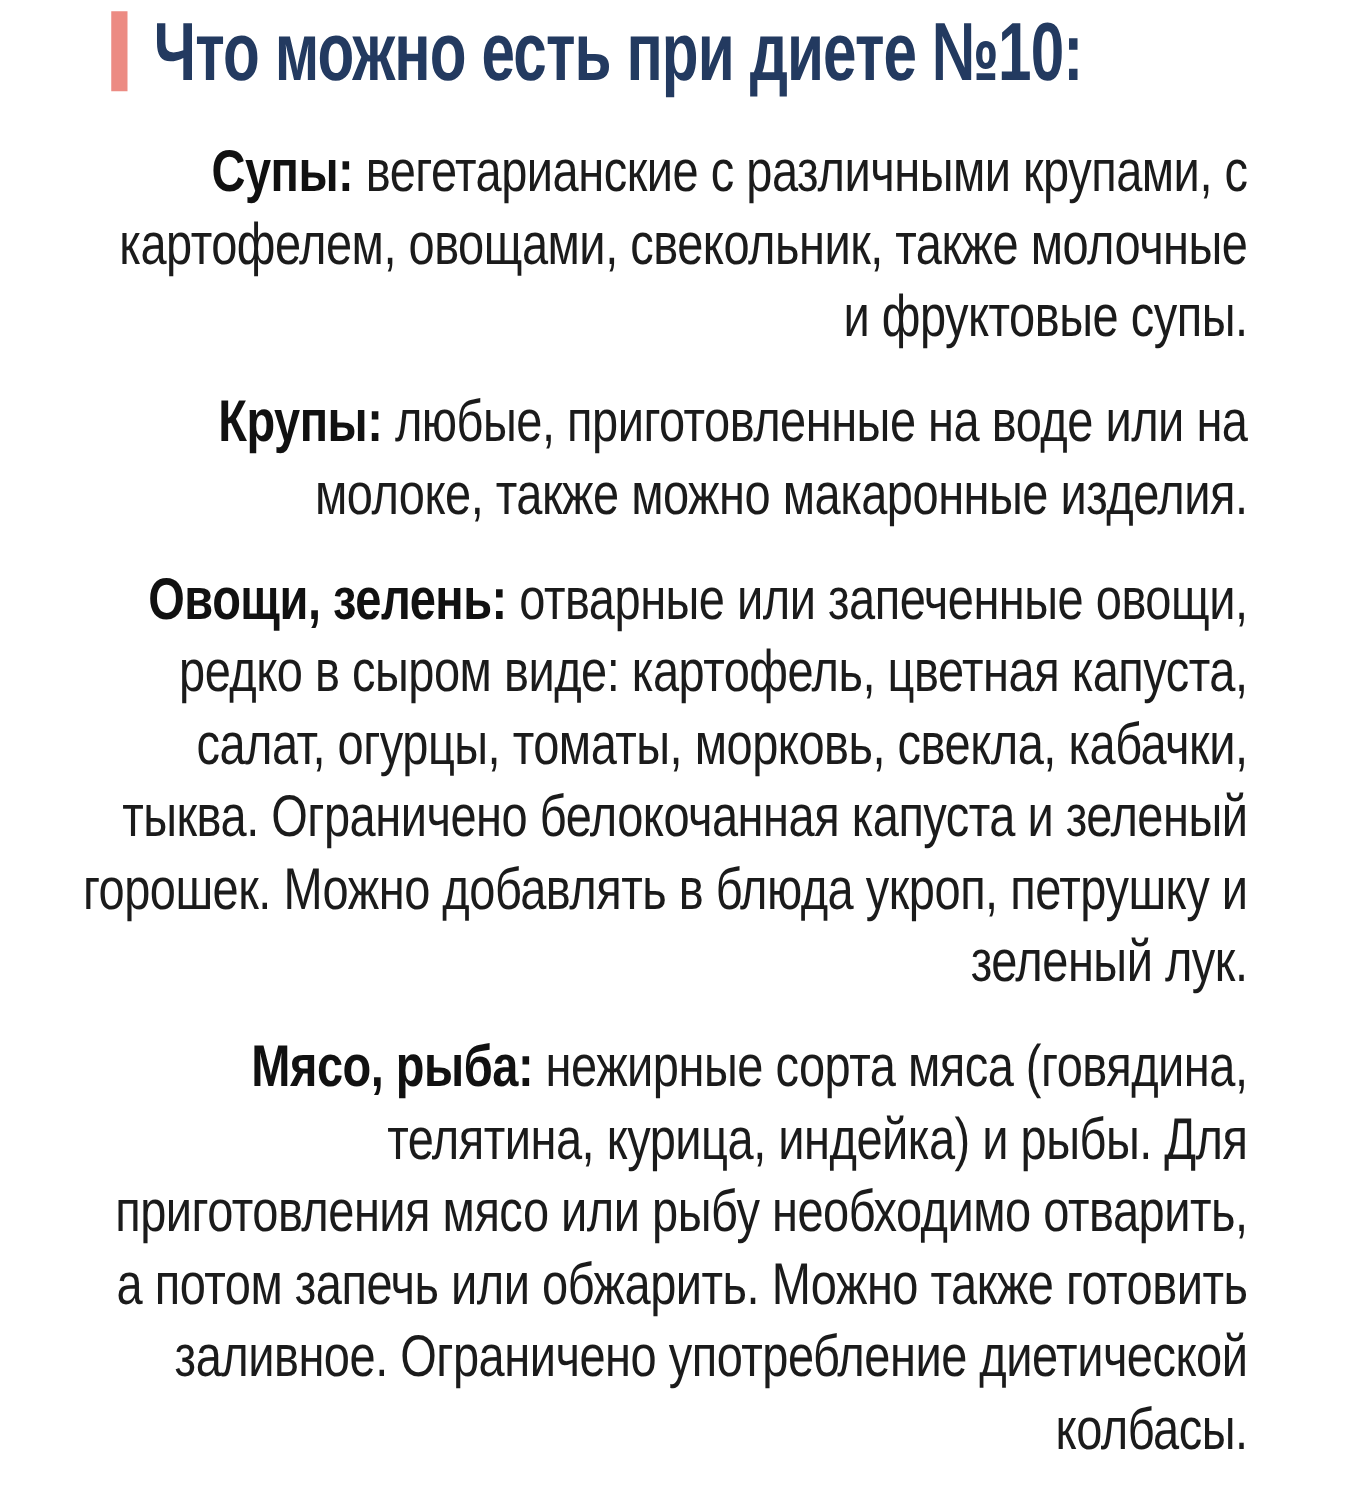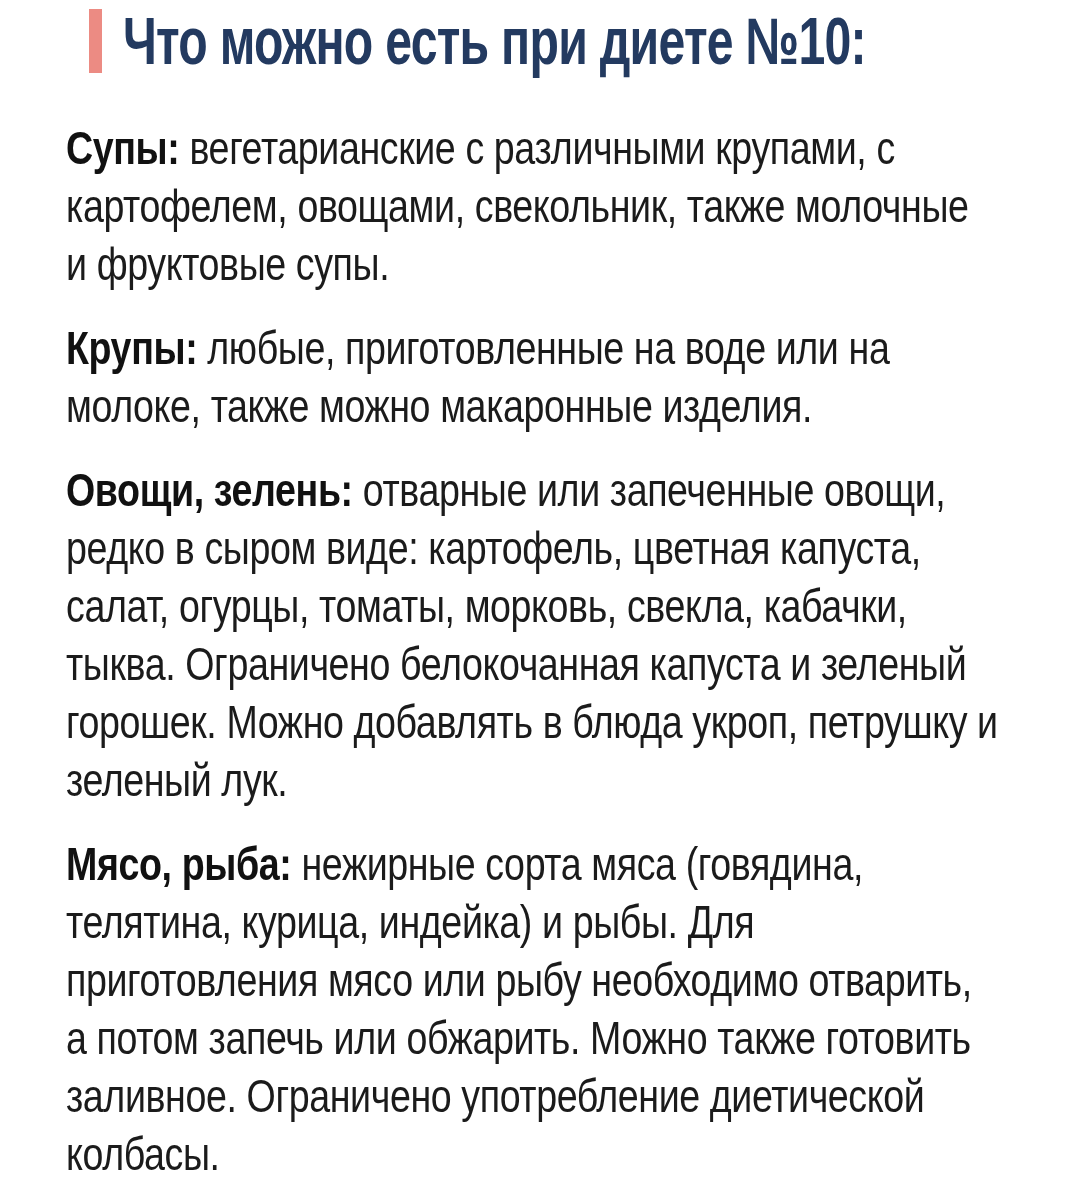--- a/index.html
+++ b/index.html
@@ -31,21 +31,21 @@
   .page-title {
     font-size: 66px;
     font-weight: 700;
     color: #233a60;
     line-height: 64px;
     white-space: nowrap;
     letter-spacing: -1px;
     transform: scaleX(0.73);
     transform-origin: 0 0;
   }
-  .content { margin: 46px 0 0 66px; }
+  .content { margin: 35px 0 0 66px; text-align: right; }
   .content p {
     width: 1165px;
     font-size: 47px;
     line-height: 58px;
     margin: 0 0 26px 0;
     letter-spacing: -0.5px;
     transform: scaleX(0.80);
     transform-origin: 0 0;
     color: #1b1b1b;
   }

